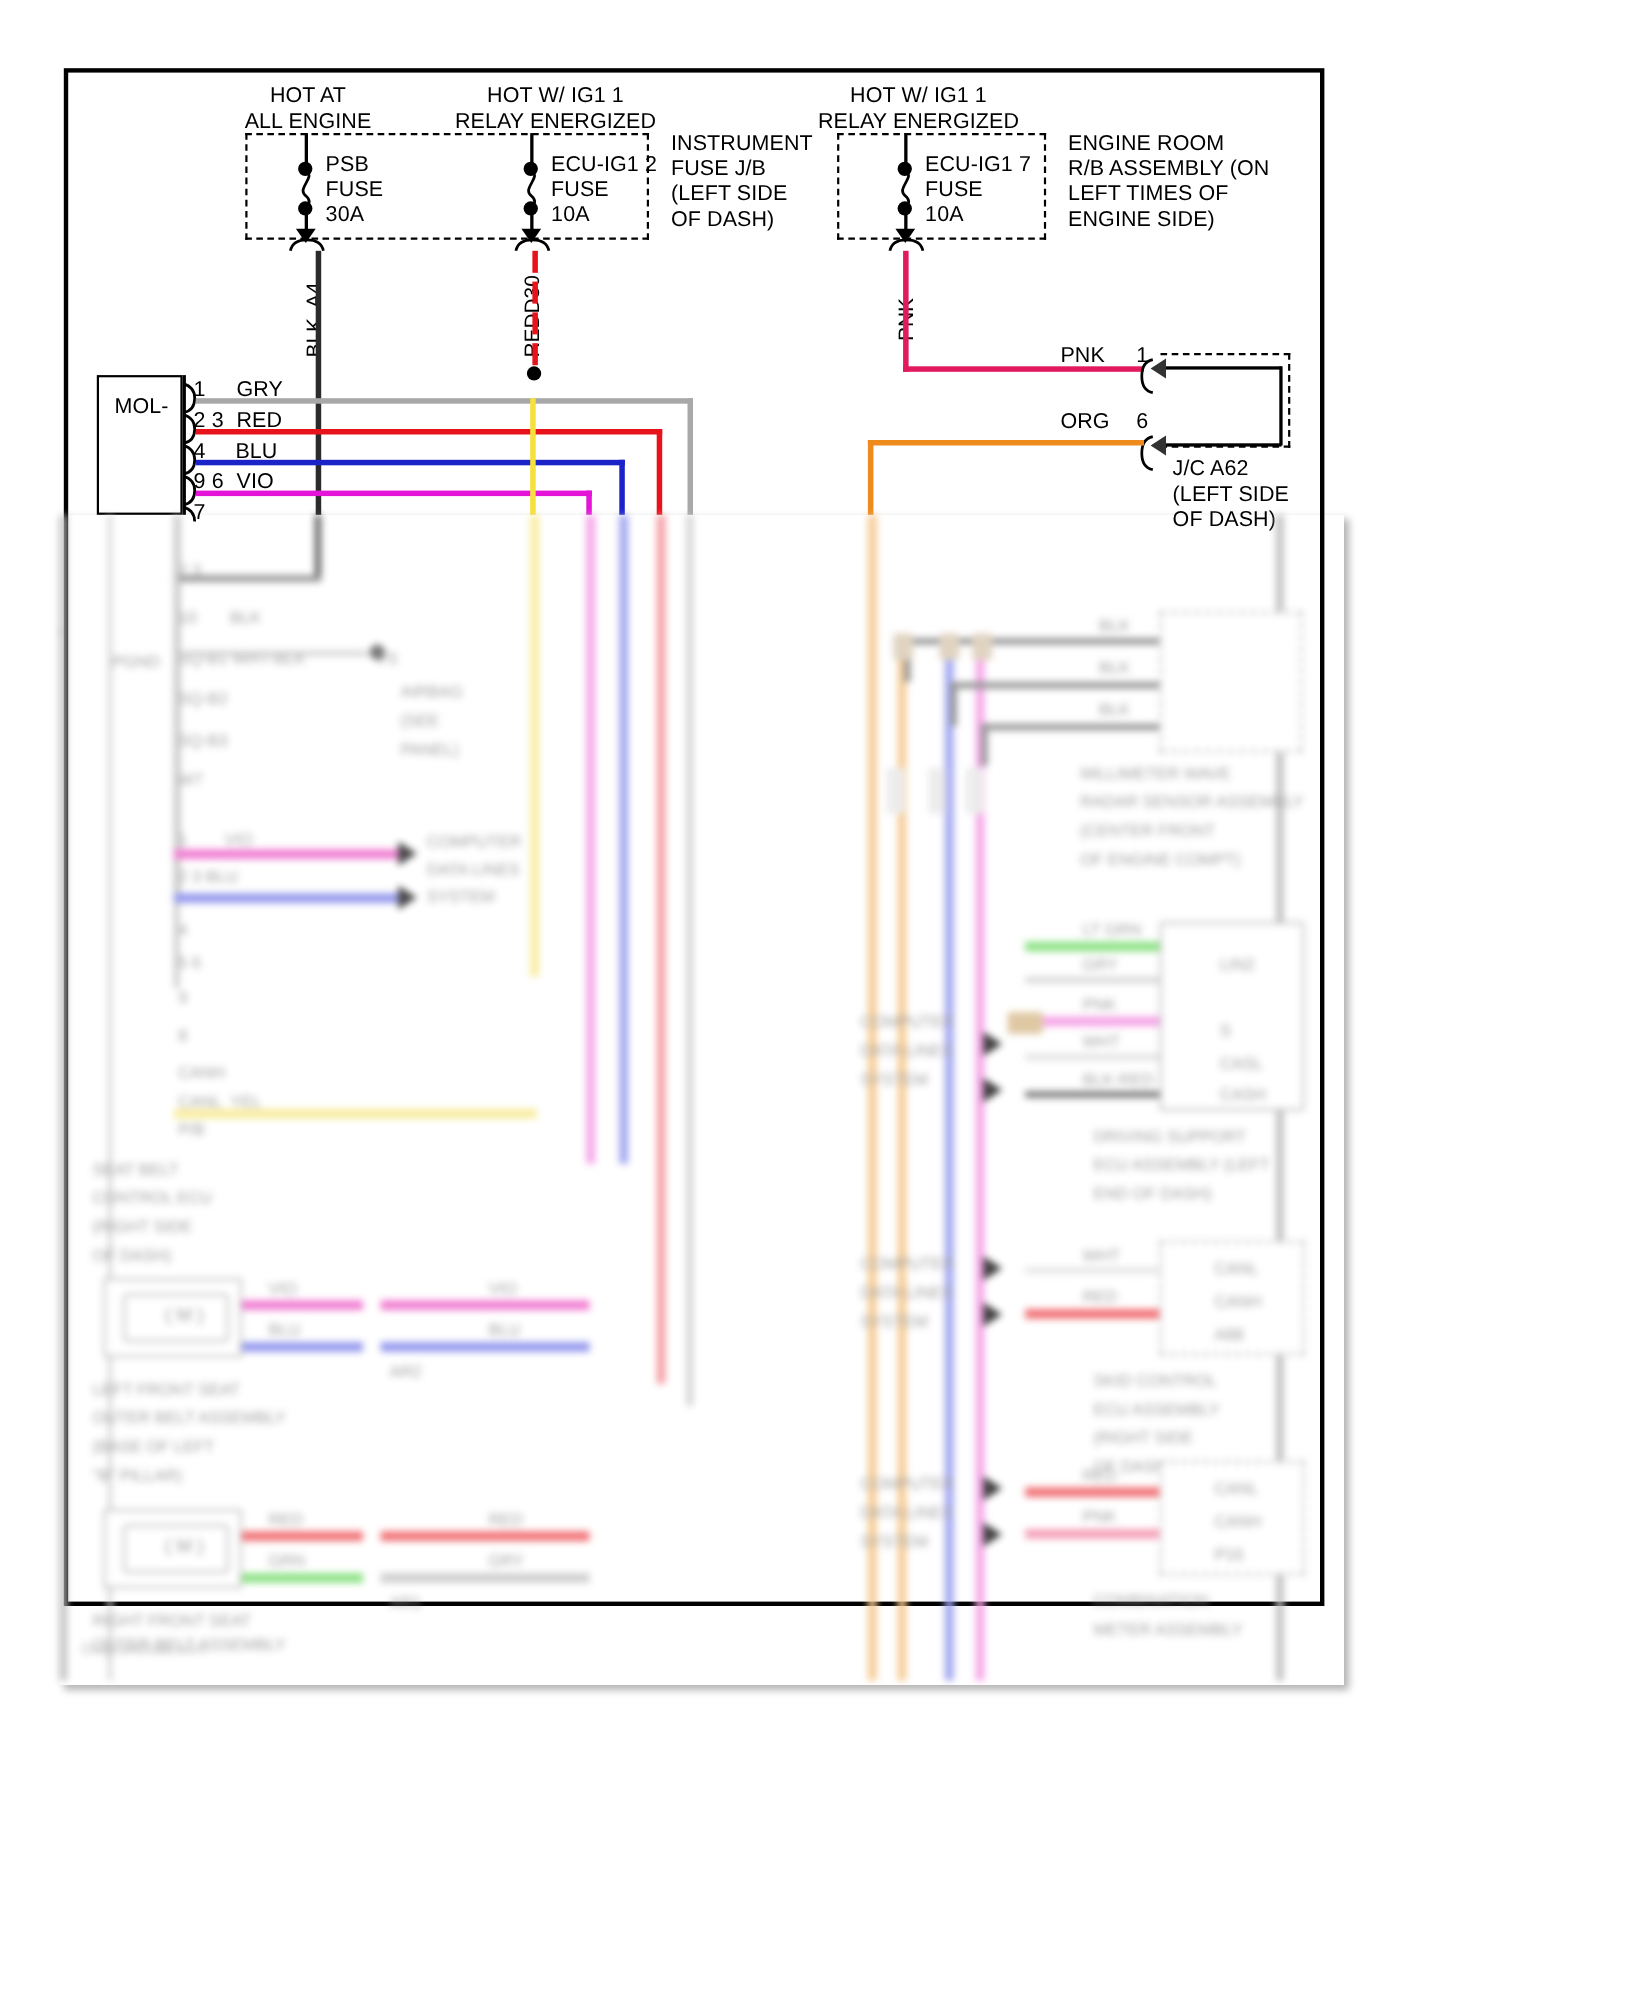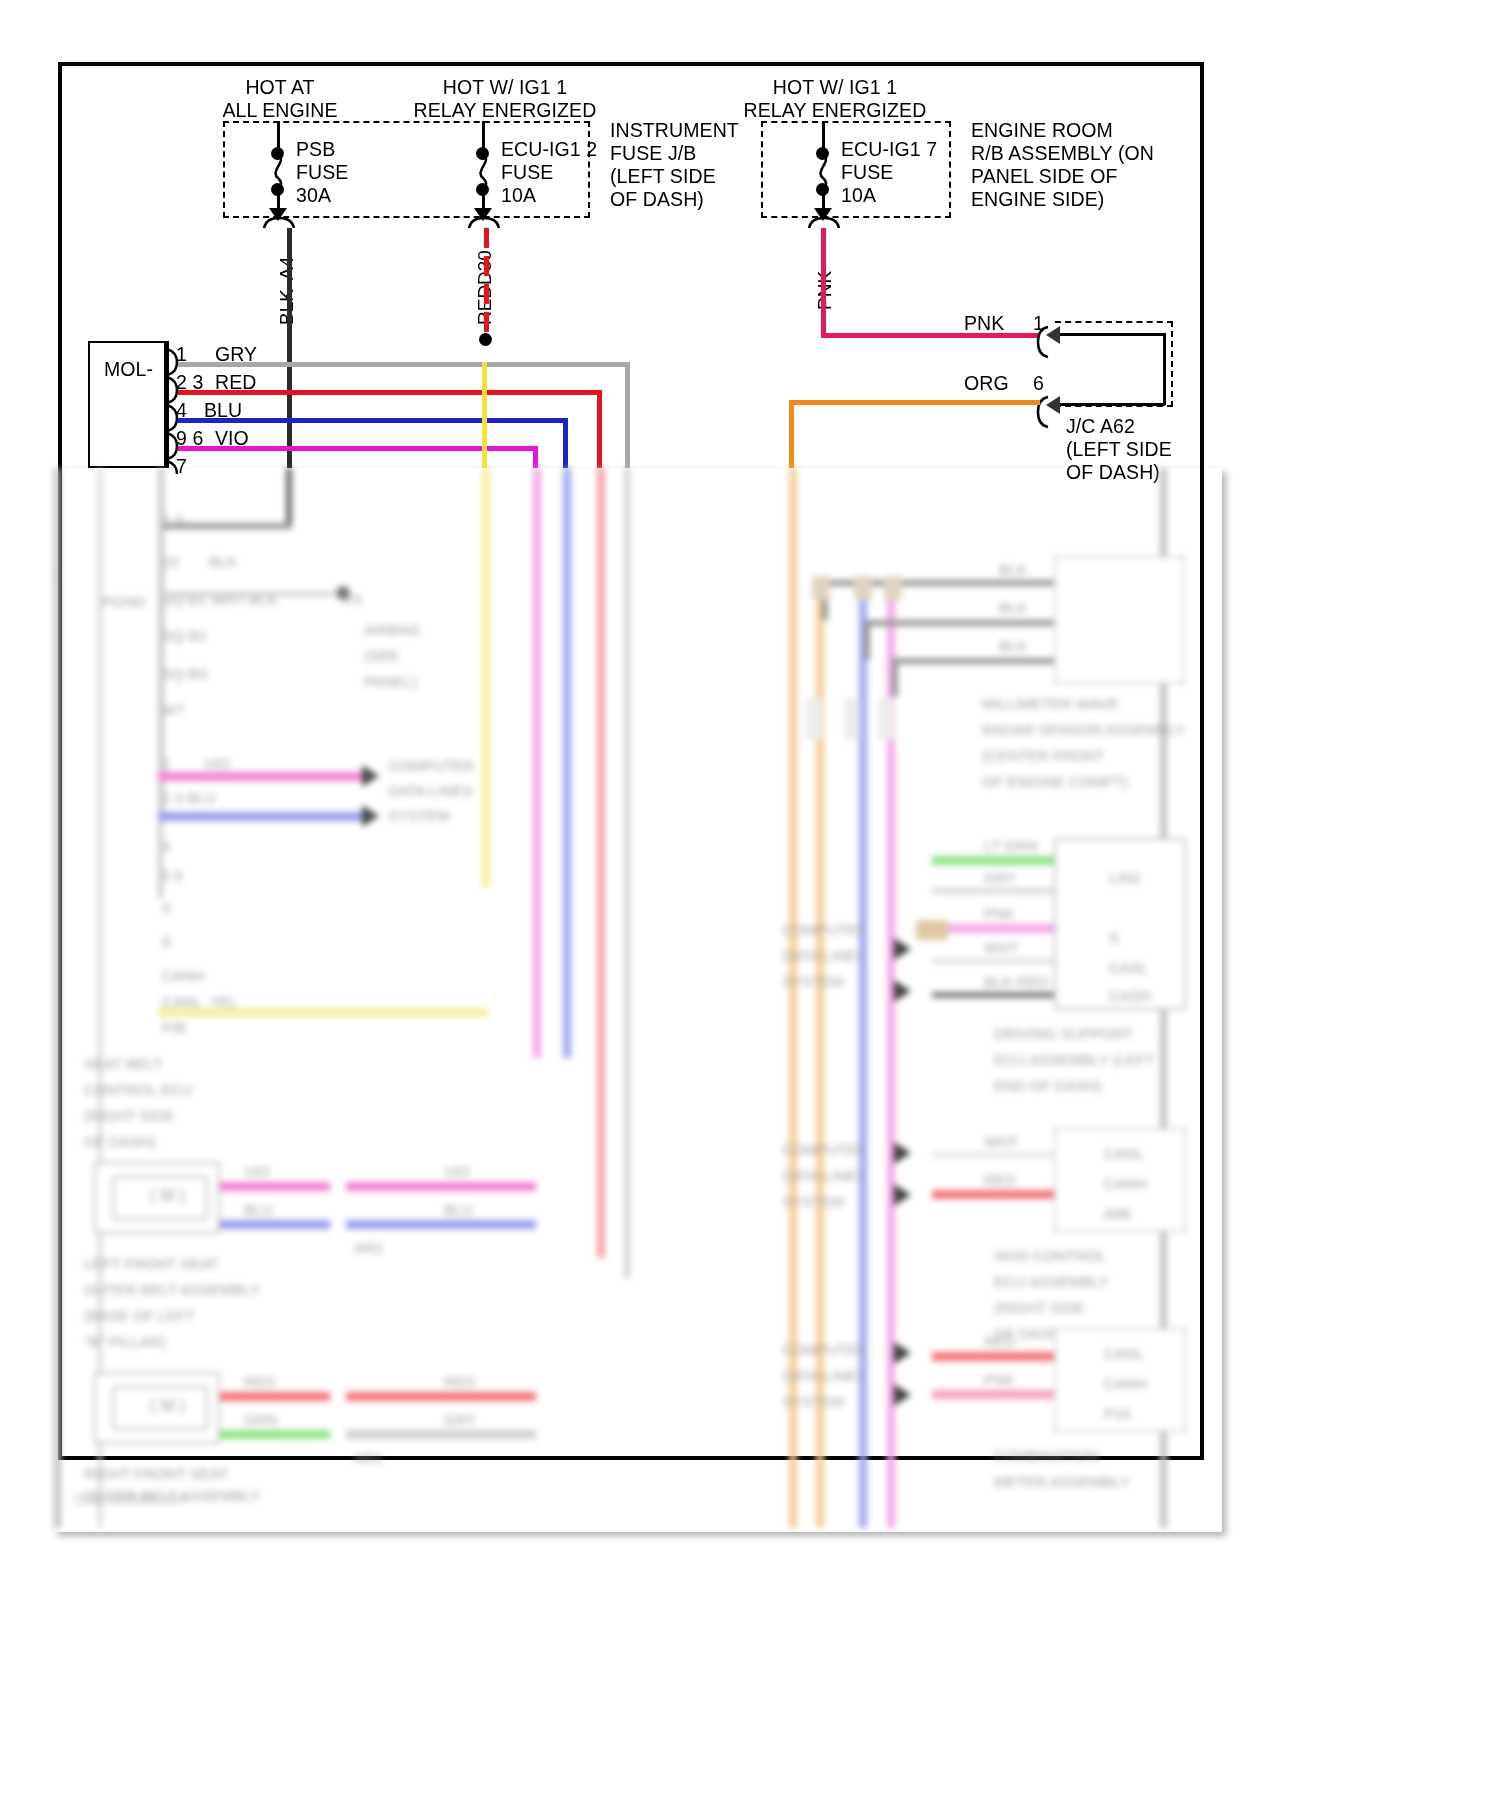--- a/index.html
+++ b/index.html
@@ -139,21 +139,21 @@
   <svg style="position:absolute;left:807px;top:216px;" width="34" height="16">
     <path d="M2,12 C4,2 14,2 17,2 C20,2 30,2 32,12" stroke="#000" stroke-width="2.5" fill="none"></path>
   </svg>
   <div class="vtxt" style="left:814px;top:310px;font-size:19px;">PNK</div>
 
   <div class="w wv pnk" style="left:821px;top:228px;height:110px;"></div>
   <div class="w wh pnk" style="left:821px;top:333px;width:219px;"></div>
 
   <div class="txt" style="left:971px;top:119px;">ENGINE ROOM</div>
   <div class="txt" style="left:971px;top:142px;">R/B ASSEMBLY (ON</div>
-  <div class="txt" style="left:971px;top:165px;">PANEL SIDE OF</div>
+  <div class="txt" style="left:971px;top:165px;">LEFT TIMES OF</div>
   <div class="txt" style="left:971px;top:188px;">ENGINE SIDE)</div>
 
   <div class="dashbox" style="left:1055px;top:321px;width:118px;height:86px;border-left:none;"></div>
 
   <div class="w wv thinblk" style="left:1163px;top:333px;height:72px;width:2.5px;"></div>
   <div class="w wh thinblk" style="left:1060px;top:333px;width:105px;height:2.5px;"></div>
   <div class="w wh thinblk" style="left:1060px;top:403px;width:105px;height:2.5px;"></div>
   <div class="arrowL" style="left:1046px;top:326px;"></div>
   <div class="arrowL" style="left:1046px;top:396px;"></div>
   <svg style="position:absolute;left:1036px;top:325px;" width="16" height="34">
@@ -193,21 +193,21 @@
     </svg>
   <svg style="position:absolute;left:166px;top:460px;" width="14" height="20">
       <path d="M1,1 C11,4 11,12 11,14" stroke="#000" stroke-width="2.5" fill="none"></path>
     </svg>
 
   <div class="txt" style="left:176px;top:343px;">1</div>
   <div class="txt" style="left:215px;top:343px;text-align:right;">GRY</div>
   <div class="txt" style="left:176px;top:371px;">2 3</div>
   <div class="txt" style="left:215px;top:371px;">RED</div>
   <div class="txt" style="left:176px;top:399px;">4</div>
-  <div class="txt" style="left:204px;top:399px;">BLU</div>
+  <div class="txt" style="left:214px;top:399px;">BLU</div>
   <div class="txt" style="left:176px;top:427px;">9 6</div>
   <div class="txt" style="left:215px;top:427px;">VIO</div>
   <div class="txt" style="left:176px;top:455px;">7</div>
 
   <div class="w wh gry" style="left:178px;top:362px;width:452px;"></div>
   <div class="w wv gry" style="left:625px;top:362px;height:106px;"></div>
 
   <div class="w wh red" style="left:178px;top:390px;width:424px;"></div>
   <div class="w wv red" style="left:597px;top:390px;height:78px;"></div>
 

